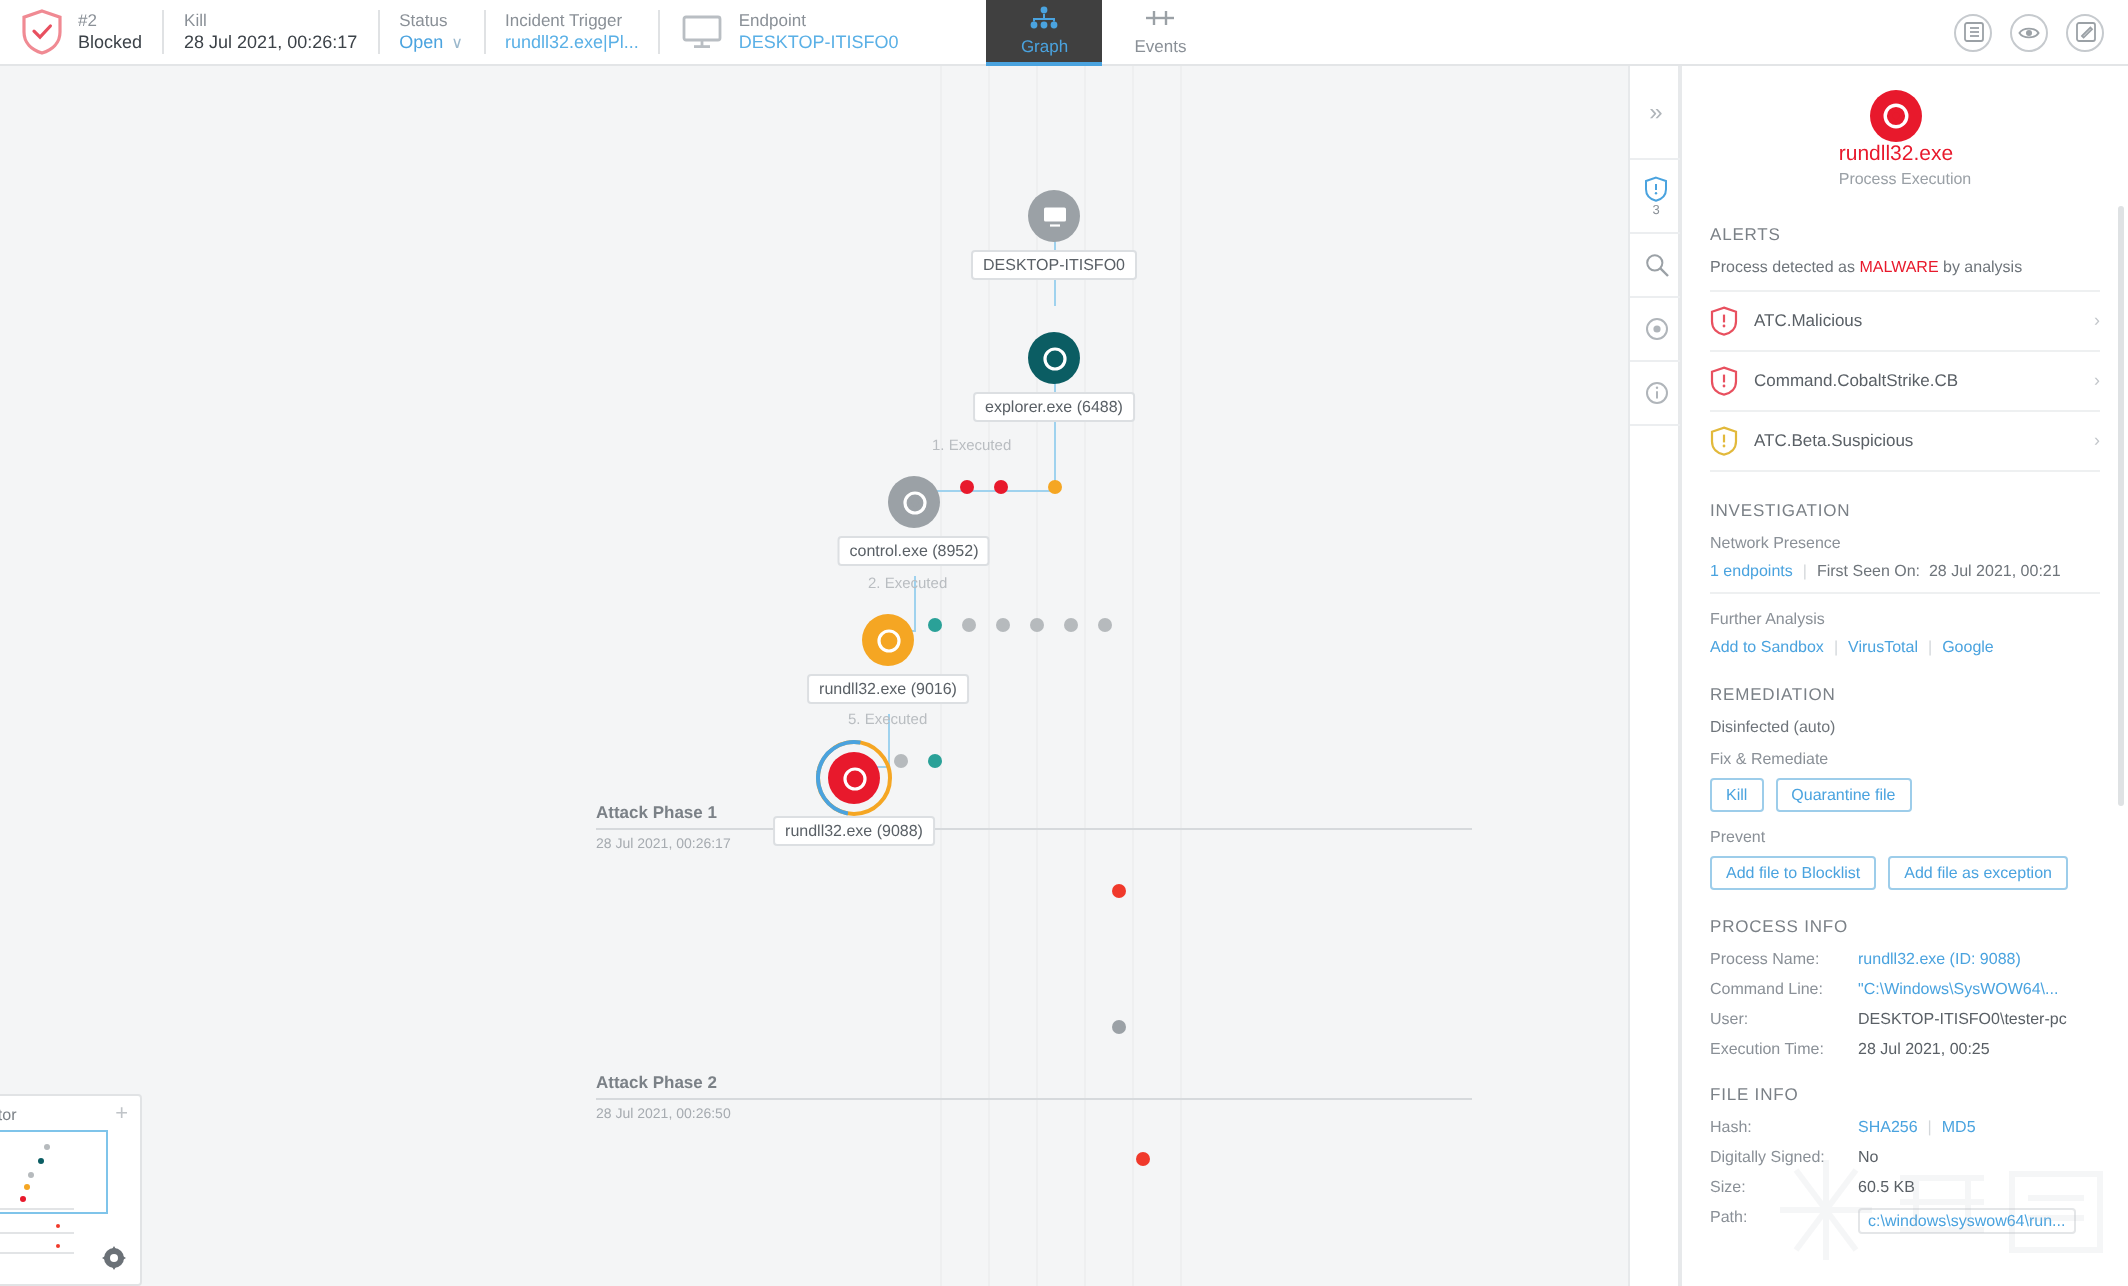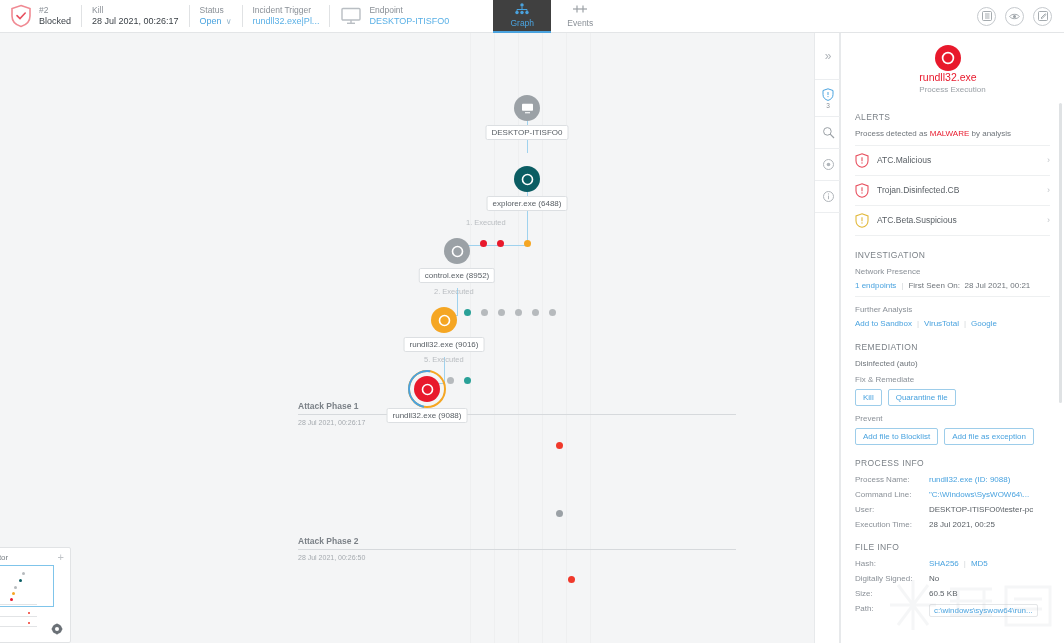--- a/index.html
+++ b/index.html
@@ -448,21 +448,21 @@
         <span class="alert-name">ATC.Malicious</span>
         <span class="chev">›</span>
       </div>
 
       <div class="alert-row">
         <svg class="shield" viewBox="0 0 14 15">
           <path d="M7 0.8 L13 2.9 V7.8 c0 3.7 -2.7 5.9 -6 6.5 C3.7 13.7 1 11.5 1 7.8 V2.9 Z" fill="none" stroke="#e8505f" stroke-width="1.1"></path>
           <line x1="7" y1="4.3" x2="7" y2="8.2" stroke="#e8505f" stroke-width="1.1"></line>
           <circle cx="7" cy="10" r="0.7" fill="#e8505f"></circle>
         </svg>
-        <span class="alert-name">Trojan.Disinfected.CB</span>
+        <span class="alert-name">Command.CobaltStrike.CB</span>
         <span class="chev">›</span>
       </div>
 
       <div class="alert-row" style="border-bottom:1px solid #eef0f1;">
         <svg class="shield" viewBox="0 0 14 15">
           <path d="M7 0.8 L13 2.9 V7.8 c0 3.7 -2.7 5.9 -6 6.5 C3.7 13.7 1 11.5 1 7.8 V2.9 Z" fill="none" stroke="#e2b93b" stroke-width="1.1"></path>
           <line x1="7" y1="4.3" x2="7" y2="8.2" stroke="#e2b93b" stroke-width="1.1"></line>
           <circle cx="7" cy="10" r="0.7" fill="#e2b93b"></circle>
         </svg>
         <span class="alert-name">ATC.Beta.Suspicious</span>

